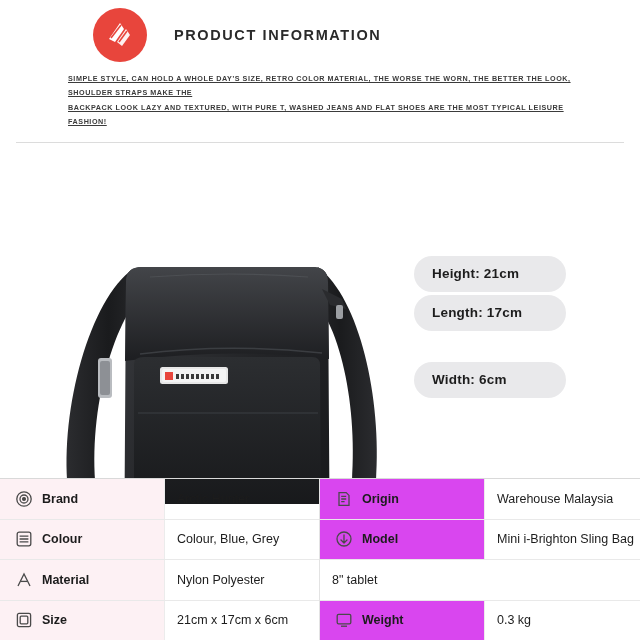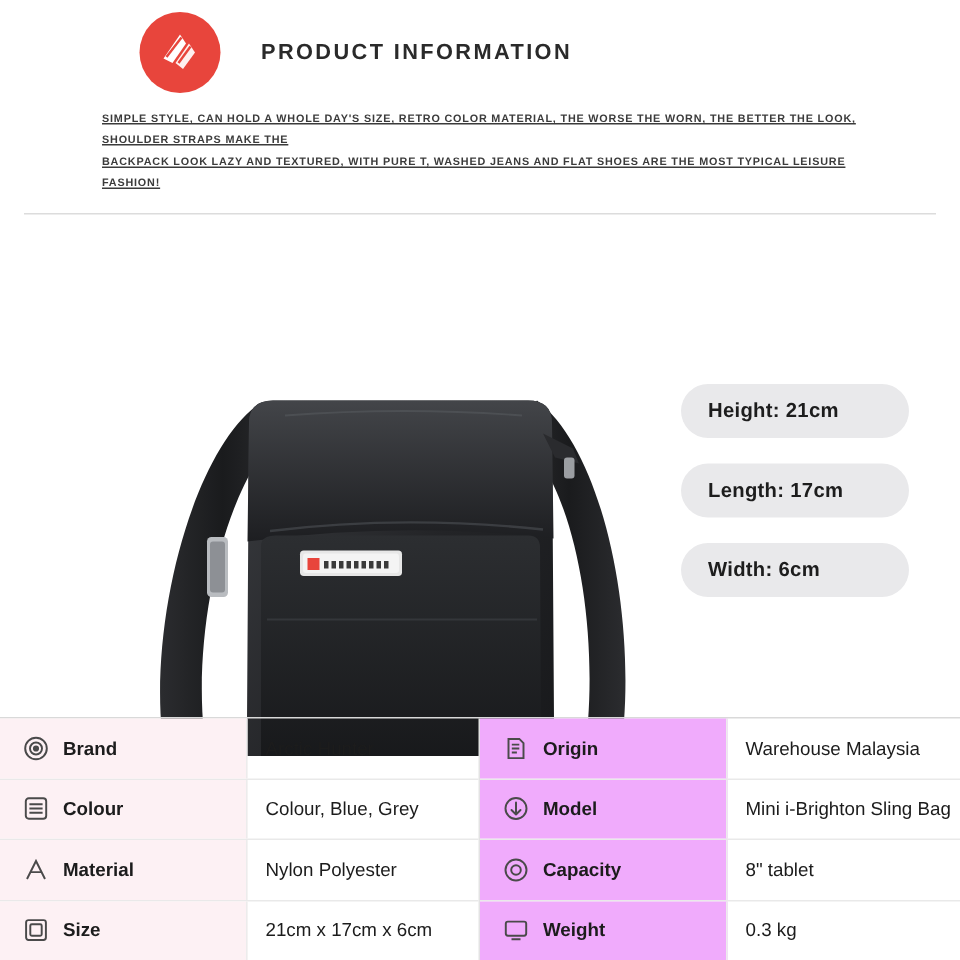--- a/index.html
+++ b/index.html
@@ -58,21 +58,20 @@
   }
   .divider {
     margin: 12px 16px 0 16px;
     border-top: 1px solid #dcdcdc;
   }
 
   
   .product-area {
     position: relative;
     height: 365px;
-    margin-left: 40px;
   }
 
   
   .bag-wrap {
     position: absolute;
     left: 30px;
     top: 6px;
     width: 380px;
     height: 355px;
   }
@@ -87,21 +86,21 @@
     border-radius: 18px;
     display: flex;
     align-items: center;
     padding-left: 18px;
     font-size: 13.5px;
     font-weight: bold;
     color: #1d1d1d;
     letter-spacing: 0.2px;
   }
   .pill.p1 { top: 113px; }
-  .pill.p2 { top: 166px; }
+  .pill.p2 { top: 152px; }
   .pill.p3 { top: 219px; }
 
   
   .spec-wrap {
     position: absolute;
     left: 0;
     top: 478px;
     width: 640px;
     height: 162px;
     border-top: 1px solid #d9d9d9;
@@ -123,21 +122,21 @@
   .spec-key {
     width: 165px;
     height: 100%;
     display: flex;
     align-items: center;
     gap: 9px;
     padding-left: 14px;
     background: #fdf1f4;
     border-right: 1px solid #ececec;
   }
-  .spec-col.right .spec-key { background: #f0abfc; }
+  .spec-col.right .spec-key { background: #d946ef; }
   .spec-key .ico {
     width: 19px; height: 19px;
     flex: 0 0 19px;
     display: flex; align-items: center; justify-content: center;
     color: #4a4a4a;
   }
   .spec-key .klabel {
     font-size: 12.5px;
     font-weight: bold;
     color: #1c1c1c;
@@ -333,29 +332,20 @@
               <circle cx="9" cy="9" r="7"></circle>
                 <path d="M9 5v8M6 10l3 3 3-3" stroke-linecap="round" stroke-linejoin="round"></path>
             </svg>
           </span>
           <span class="klabel">Model</span>
         </div>
         <div class="spec-val">Mini i-Brighton Sling Bag</div>
       </div>
 
       <div class="spec-row">
-        <div class="spec-key">
-          <span class="ico">
-            <svg width="18" height="18" viewBox="0 0 18 18" fill="none" stroke="#4a4a4a" stroke-width="1.3">
-              <circle cx="9" cy="9" r="7"></circle>
-                <circle cx="9" cy="9" r="3.2"></circle>
-            </svg>
-          </span>
-          <span class="klabel">Capacity</span>
-        </div>
         <div class="spec-val">8" tablet</div>
       </div>
 
       <div class="spec-row">
         <div class="spec-key">
           <span class="ico">
             <svg width="18" height="18" viewBox="0 0 18 18" fill="none" stroke="#4a4a4a" stroke-width="1.3">
               <rect x="2.2" y="3.4" width="13.6" height="9.4" rx="1.4"></rect>
               <path d="M6 15.2h6"></path>
             </svg>

